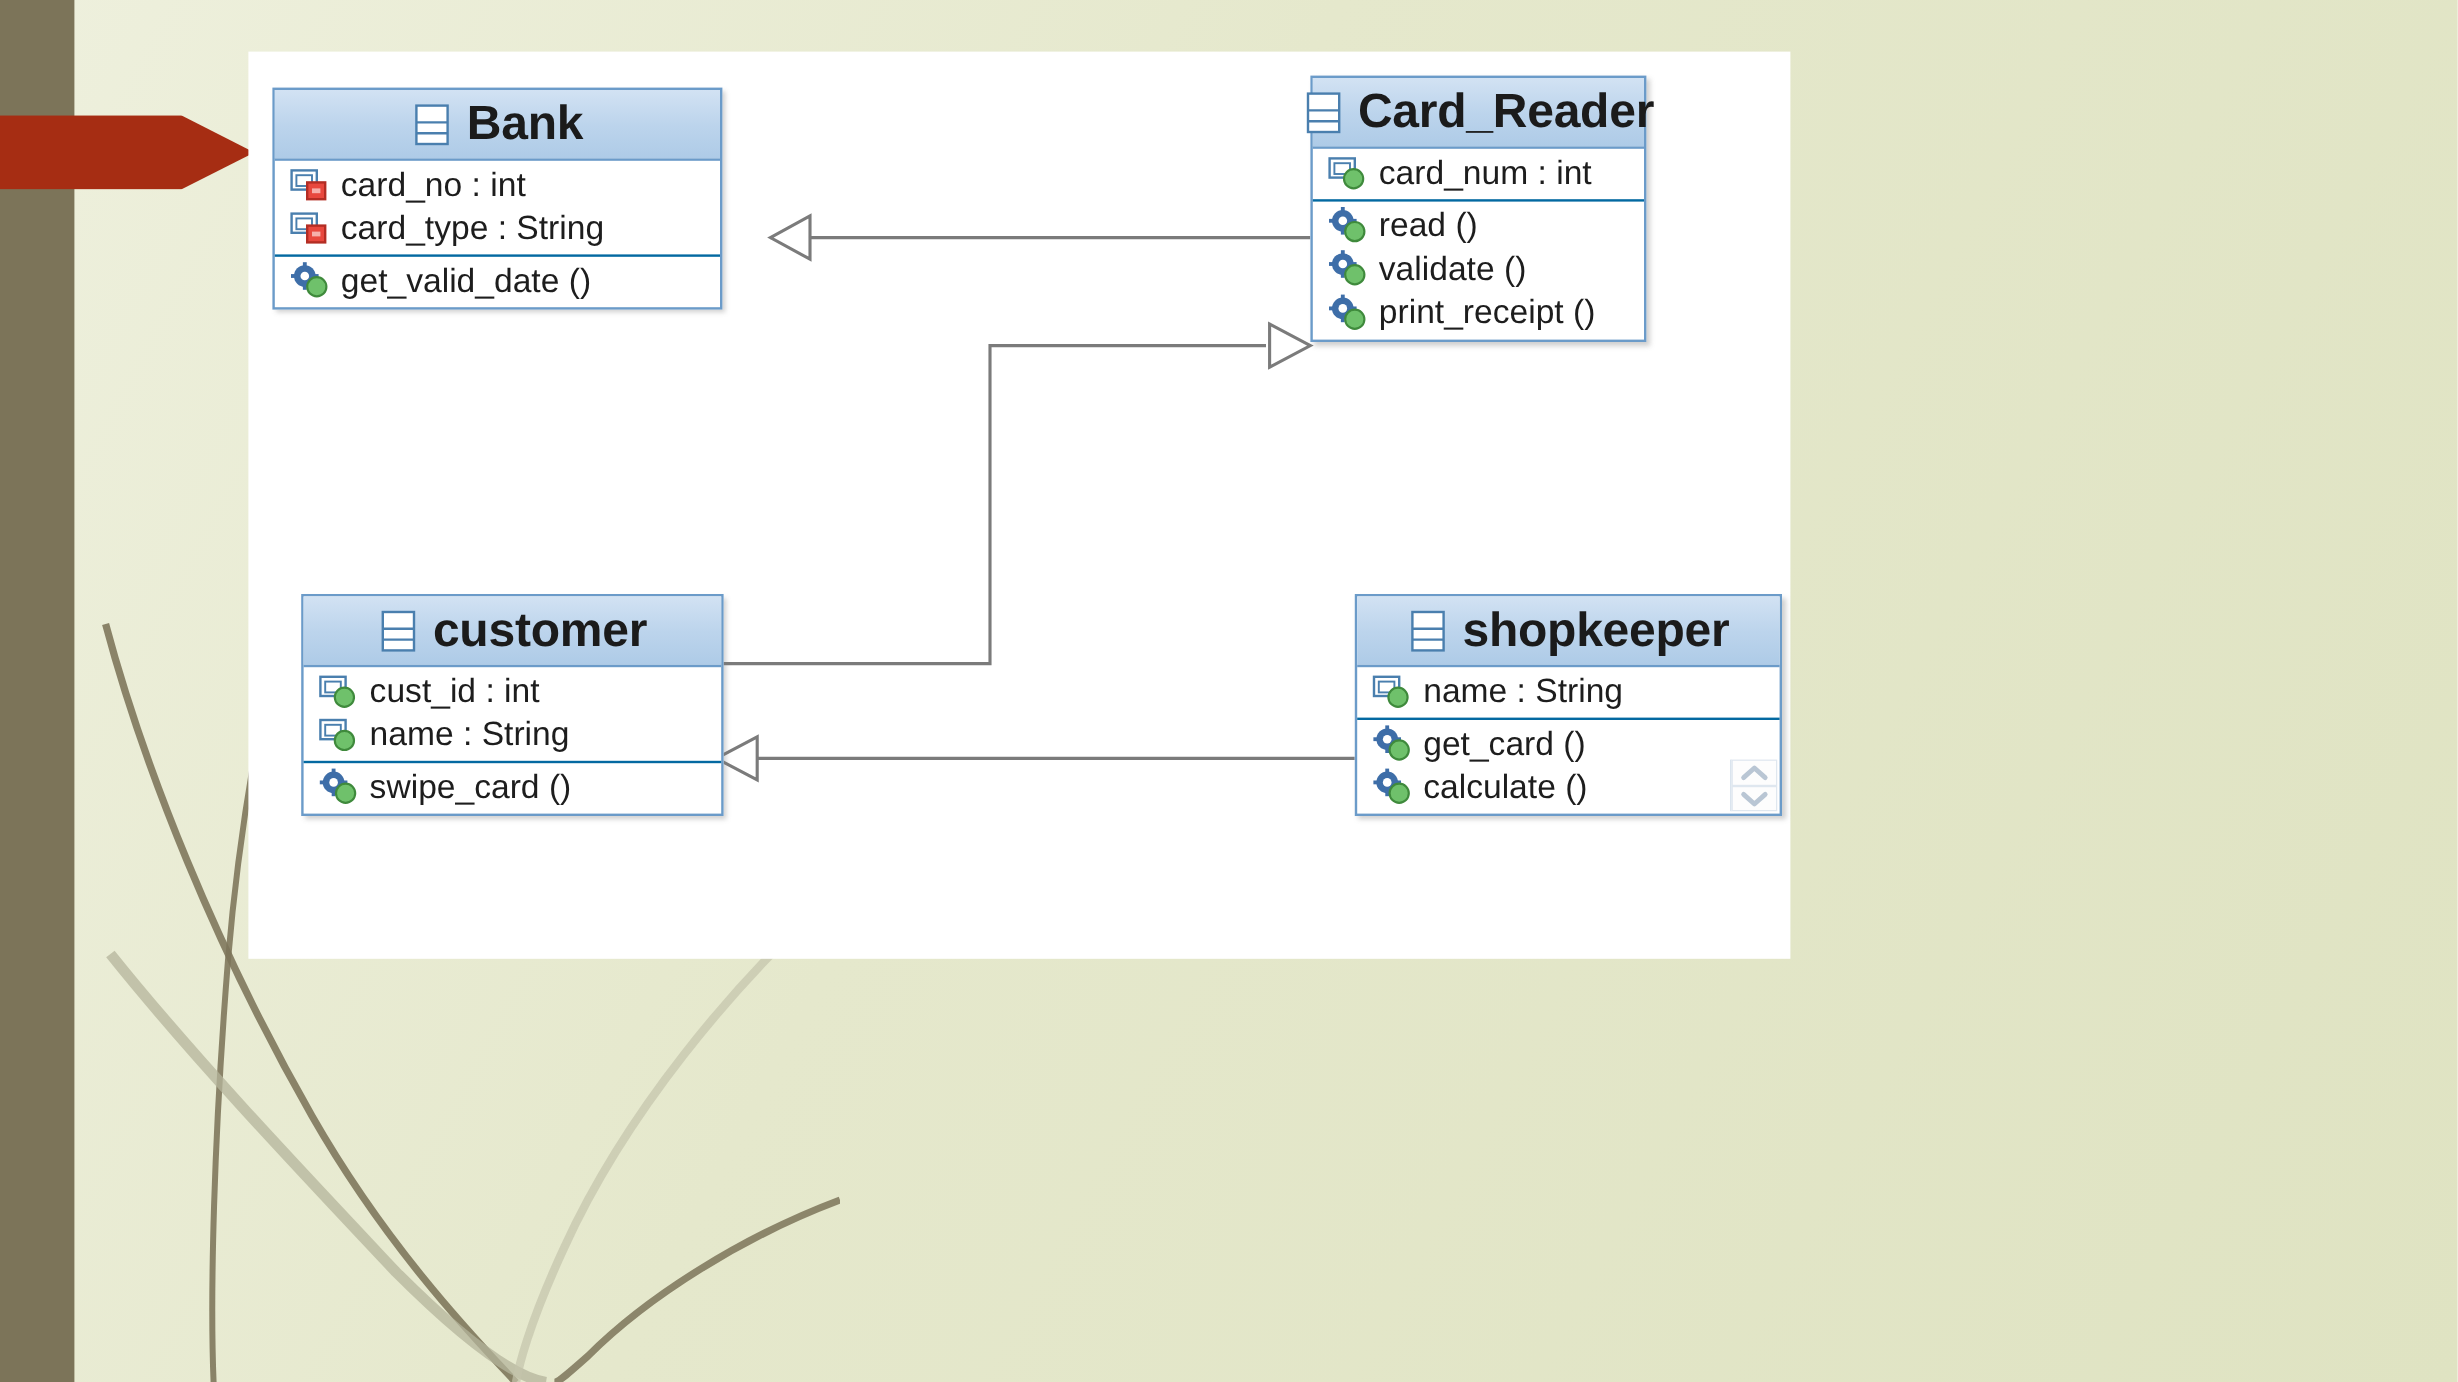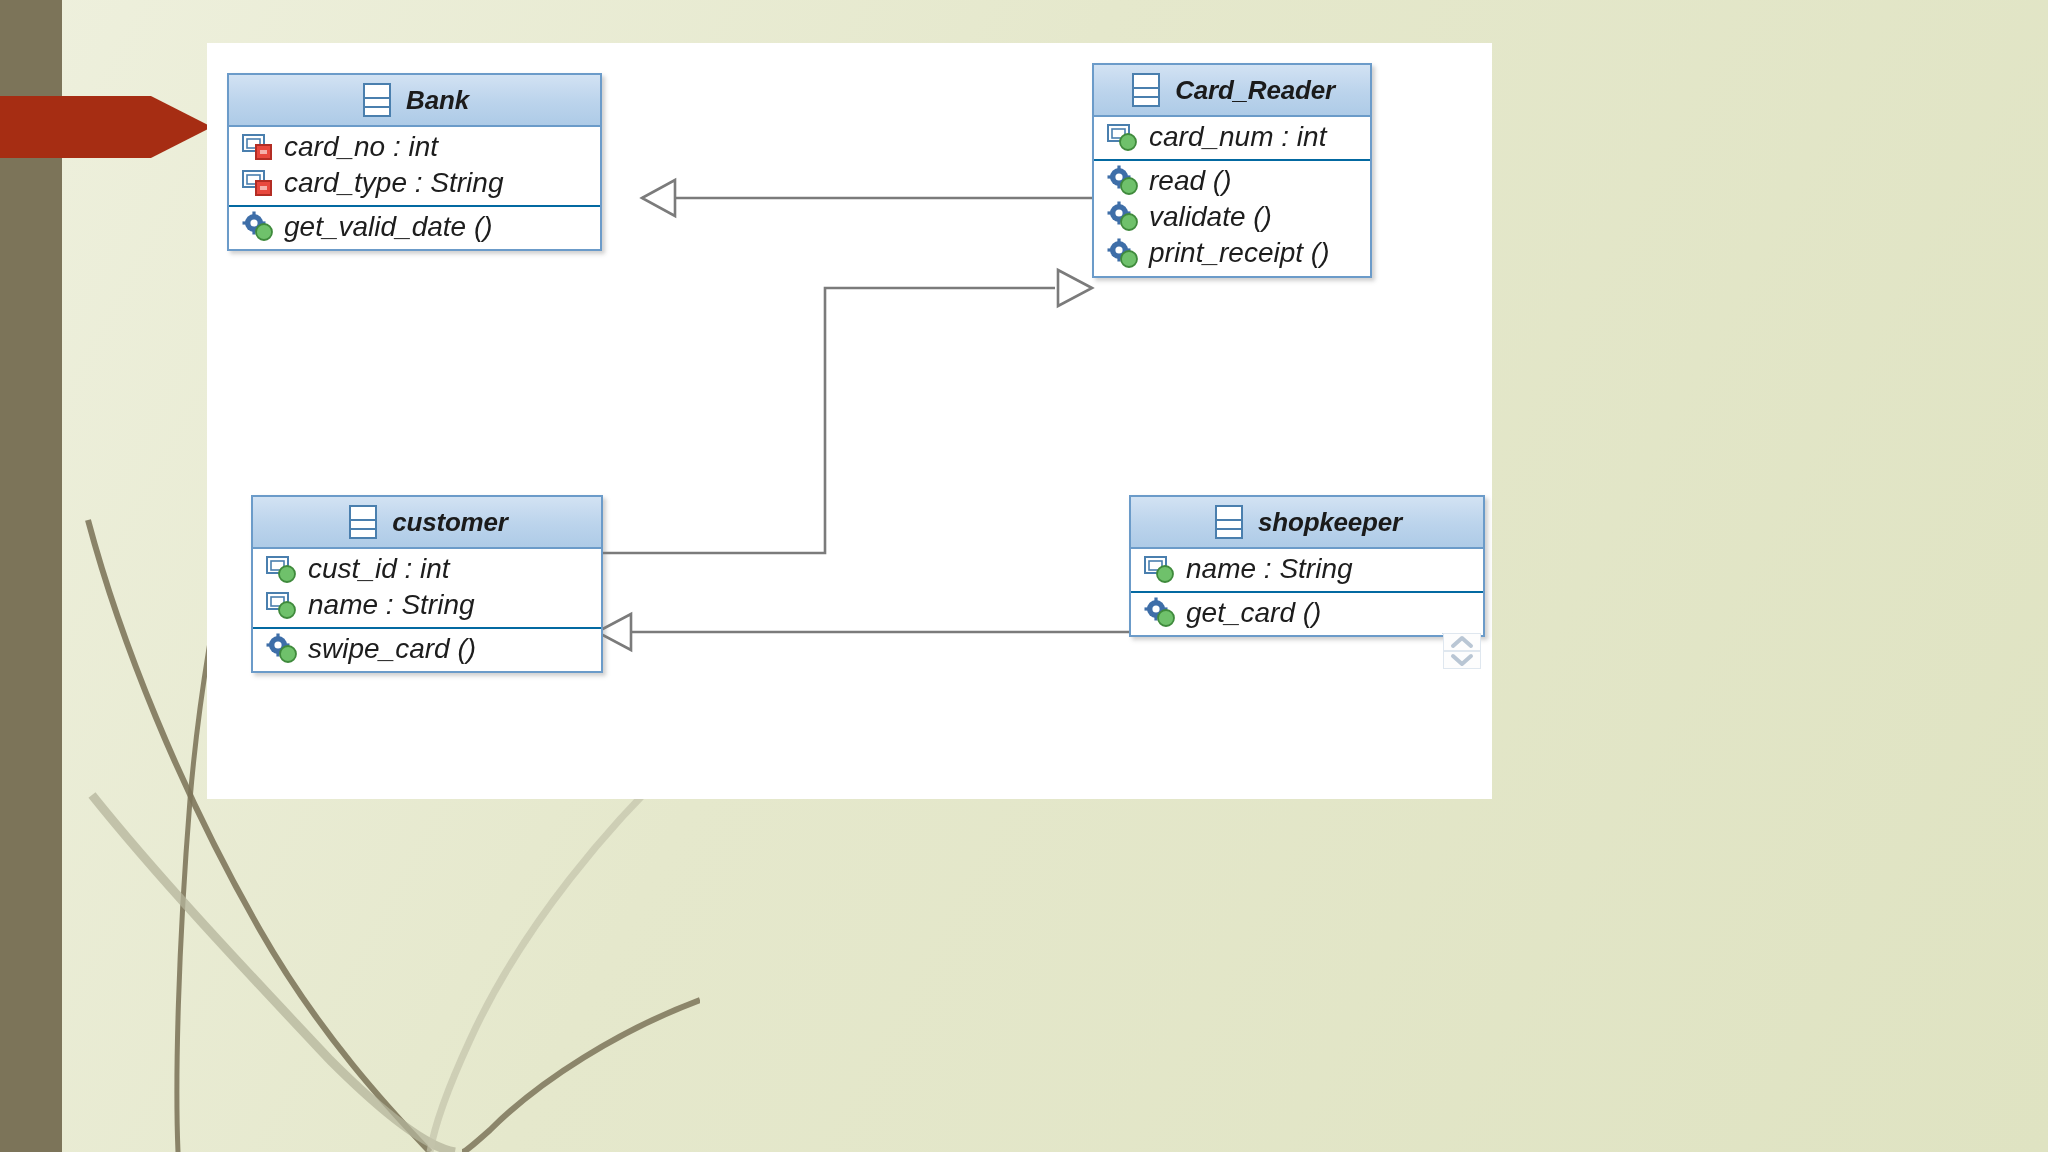--- a/index.html
+++ b/index.html
@@ -68,46 +68,44 @@
   .uml-header {
     display: flex;
     align-items: center;
     justify-content: center;
     gap: 12px;
     background: linear-gradient(to bottom, #d2e2f3 0%, #bcd4ec 52%, #aecbe7 100%);
     border-bottom: 2px solid #6b9bc9;
     padding: 6px 10px;
   }
   .uml-title {
-    font-size: 26px;
+    font-size: 40px;
     font-weight: bold;
     color: #1b1b1b;
     letter-spacing: -0.2px;
     white-space: nowrap;
-    font-style: italic;
   }
   .uml-compartment {
     padding: 2px 0 4px 0;
   }
   .uml-compartment + .uml-compartment {
     border-top: 2px solid #0369a1;
   }
   .uml-row {
     display: flex;
     align-items: center;
     gap: 9px;
     padding: 1px 6px 1px 12px;
     white-space: nowrap;
     overflow: hidden;
   }
   .uml-row-label {
     font-size: 28px;
     color: #1d1d1d;
     line-height: 1.22;
-    font-style: italic;
   }
 
   
   .icon { flex: 0 0 auto; display: block; }
 
   
   .uml-scrollbar {
     position: absolute;
     top: 136px; right: 2px; bottom: 2px;
     width: 38px;
@@ -346,20 +344,32 @@
             <circle cx="13" cy="12" r="9" fill="#3e6ea8"></circle>
             <circle cx="13" cy="12" r="3.6" fill="#ffffff"></circle>
             <rect x="11.4" y="0.5" width="3.2" height="5" fill="#3e6ea8"></rect>
             <rect x="11.4" y="18.5" width="3.2" height="5" fill="#3e6ea8"></rect>
             <rect x="1.5" y="10.4" width="5" height="3.2" fill="#3e6ea8"></rect>
             <rect x="19.5" y="10.4" width="5" height="3.2" fill="#3e6ea8"></rect>
             <circle cx="23" cy="21" r="8" fill="#6fc16b" stroke="#3f8a3c" stroke-width="1.8"></circle>
           </svg>
           <span class="uml-row-label">get_card ()</span>
         </div>
+        <div class="uml-row">
+          <svg class="icon" width="34" height="32" viewBox="0 0 34 32">
+            <circle cx="13" cy="12" r="9" fill="#3e6ea8"></circle>
+            <circle cx="13" cy="12" r="3.6" fill="#ffffff"></circle>
+            <rect x="11.4" y="0.5" width="3.2" height="5" fill="#3e6ea8"></rect>
+            <rect x="11.4" y="18.5" width="3.2" height="5" fill="#3e6ea8"></rect>
+            <rect x="1.5" y="10.4" width="5" height="3.2" fill="#3e6ea8"></rect>
+            <rect x="19.5" y="10.4" width="5" height="3.2" fill="#3e6ea8"></rect>
+            <circle cx="23" cy="21" r="8" fill="#6fc16b" stroke="#3f8a3c" stroke-width="1.8"></circle>
+          </svg>
+          <span class="uml-row-label">calculate ()</span>
+        </div>
       </div>
 
       <div class="uml-scrollbar">
         <div class="scroll-btn">
           <svg width="24" height="16" viewBox="0 0 24 16">
             <path d="M 3 12 L 12 4 L 21 12" fill="none" stroke="#b9c6d4" stroke-width="4" stroke-linecap="round" stroke-linejoin="round"></path>
           </svg>
         </div>
         <div class="scroll-track"></div>
         <div class="scroll-btn">

